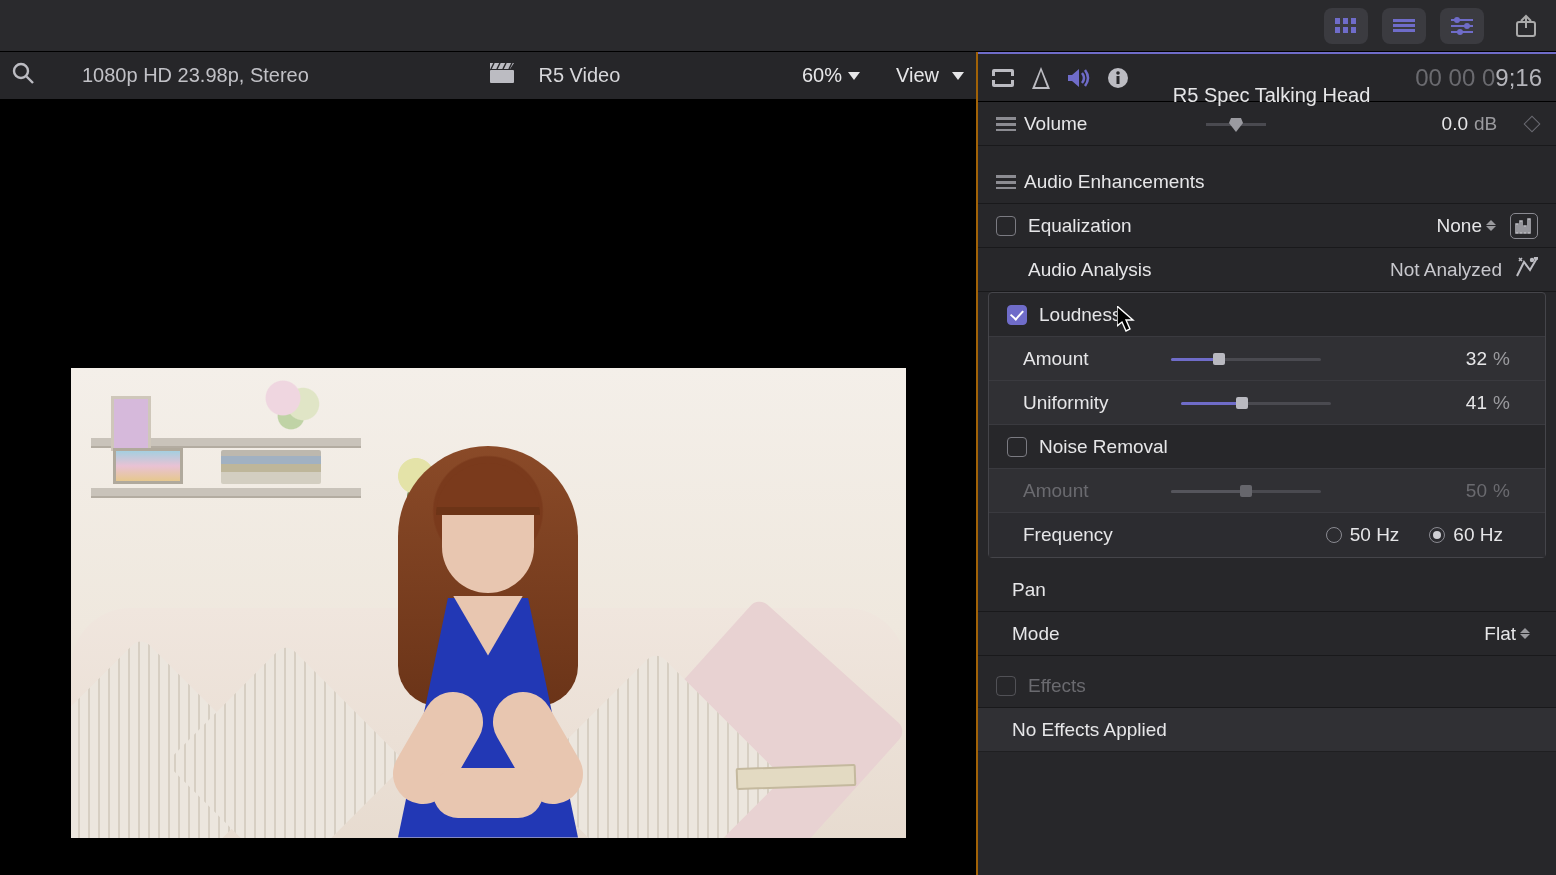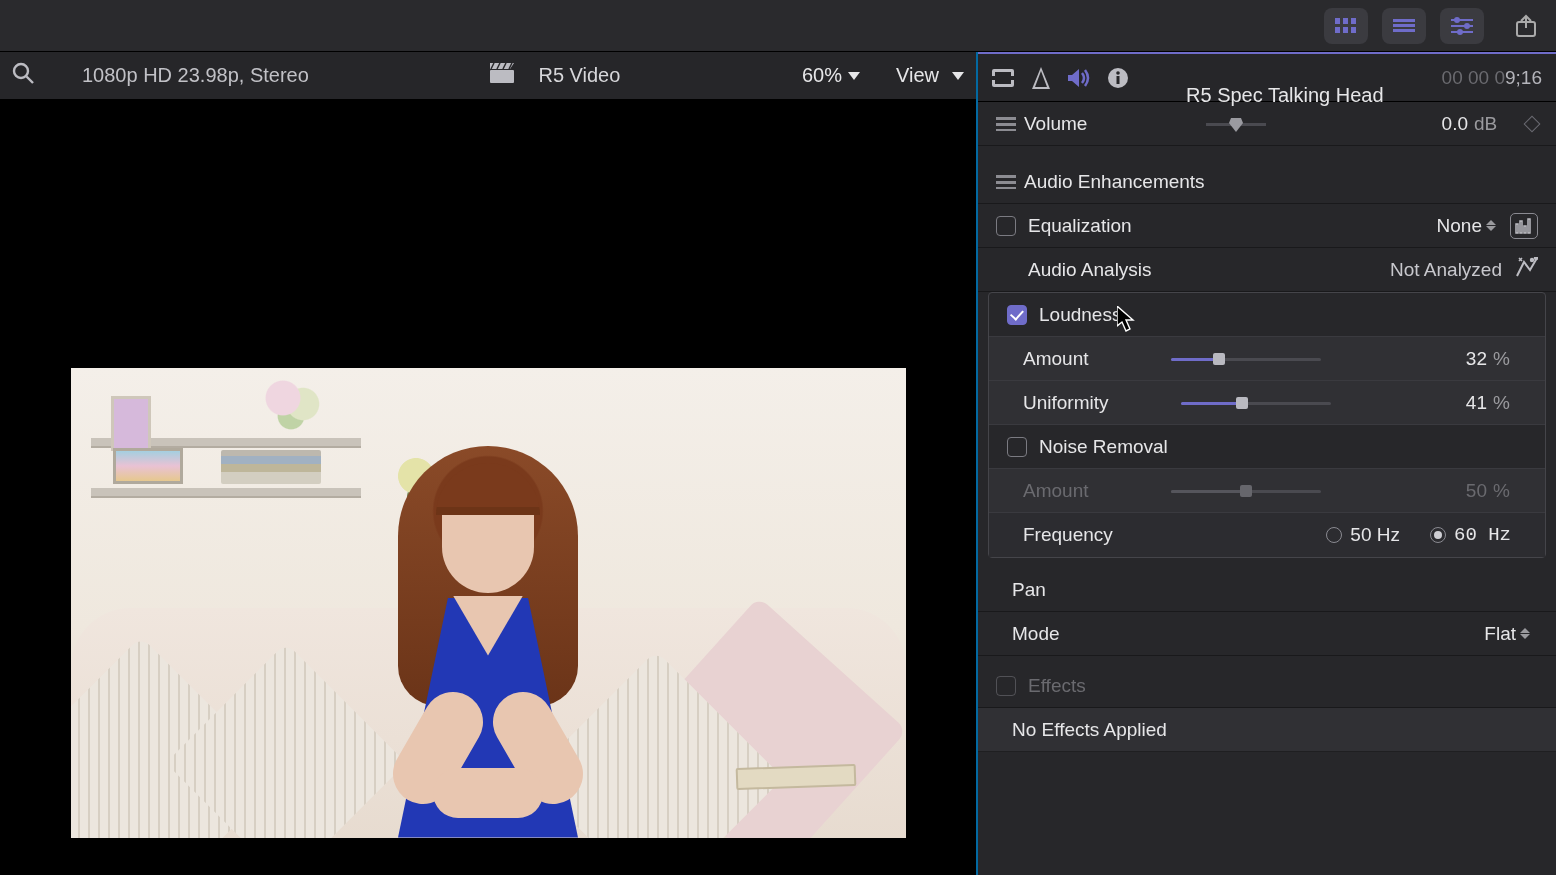--- a/index.html
+++ b/index.html
@@ -18,21 +18,21 @@
   }
   *{box-sizing:border-box;font-family:-apple-system,Helvetica,Arial,sans-serif;}
   body{margin:0;background:var(--bg);color:var(--text);width:1556px;height:875px;overflow:hidden;}
   .app{width:1556px;height:875px;display:flex;flex-direction:column;}
   .titlebar{height:52px;background:#2a2a2d;display:flex;justify-content:flex-end;align-items:center;padding:0 10px;gap:14px;border-bottom:1px solid #000;}
   .tb-btn{width:44px;height:36px;background:#3b3b40;border-radius:8px;display:flex;align-items:center;justify-content:center;cursor:pointer;}
   .tb-btn svg{fill:var(--accent);}
   .tb-share{width:40px;height:36px;display:flex;align-items:center;justify-content:center;margin-left:8px;cursor:pointer;}
   .tb-share svg{stroke:#aaa;fill:none;}
   .content{flex:1;display:flex;min-height:0;}
-  .viewer-side{flex:1;display:flex;flex-direction:column;border-right:2px solid #0369a1;}
+  .viewer-side{flex:1;display:flex;flex-direction:column;border-right:2px solid #a16207;}
   .viewer-toolbar{height:48px;background:#262629;border-bottom:1px solid #000;display:flex;align-items:center;padding:0 12px;gap:18px;font-size:20px;}
   .spacer{flex:1;}
   .vt-zoom{display:flex;align-items:center;gap:6px;cursor:pointer;}
   .vt-view{display:flex;align-items:center;gap:13px;cursor:pointer;}
   .chev-down{width:0;height:0;border-left:6px solid transparent;border-right:6px solid transparent;border-top:8px solid var(--text);}
   .viewer-canvas{flex:1;background:#000;display:flex;align-items:center;justify-content:center;position:relative;padding:0;}
   .frame{width:835px;height:470px;background:linear-gradient(180deg,#f4efe9 0%,#efe8de 55%,#e3d7c9 100%);position:relative;margin-top:230px;overflow:hidden;}
   
   .shelf{position:absolute;left:20px;top:70px;width:270px;height:8px;background:#c9c3ba;box-shadow:0 2px 0 #b3aca1;}
   .shelf2{position:absolute;left:20px;top:120px;width:270px;height:8px;background:#c9c3ba;box-shadow:0 2px 0 #b3aca1;}
@@ -58,21 +58,21 @@
   .arm.left{left:50px;transform:rotate(30deg);}
   .arm.right{right:50px;transform:rotate(-30deg);}
   .hands{position:absolute;left:50%;bottom:20px;transform:translateX(-50%);width:110px;height:50px;background:#e8c6b0;border-radius:30px;}
   .cursor-arrow{position:absolute;left:1117px;top:306px;width:0;height:0;pointer-events:none;z-index:60;}
   .cursor-arrow svg{position:absolute;}
   .insp-side{width:578px;background:var(--bg-panel);display:flex;flex-direction:column;border-top:2px solid var(--accent);}
   .insp-toolbar{height:48px;background:#262629;border-bottom:1px solid #000;display:flex;align-items:center;padding:0 14px;gap:18px;font-size:20px;}
   .insp-icon{display:flex;align-items:center;justify-content:center;cursor:pointer;}
   .insp-icon.active svg{fill:var(--accent);}
   .insp-title{flex:1;text-align:center;font-size:20px;color:var(--text);margin-top:36px;}
-  .insp-tc{font-size:19px;}
+  .insp-tc{font-size:24px;}
   .insp-tc .dim{color:var(--text-xdim);}
   .insp-tc .cur{color:#b5b5bb;}
   .insp-body{flex:1;overflow-y:auto;}
   .row{display:flex;align-items:center;height:44px;padding:0 18px 0 18px;font-size:19px;border-bottom:1px solid rgba(0,0,0,.35);position:relative;}
   .row.header{font-weight:500;}
   .row.sub{padding-left:34px;background:#303034;}
   .row.sub2{padding-left:34px;background:#2c2c30;}
   .row .label{flex:0 0 auto;}
   .row .mid{flex:1;display:flex;align-items:center;justify-content:center;}
   .row .val{width:90px;text-align:right;padding-right:6px;}
@@ -356,21 +356,21 @@
             </div>
             <span class="val">50</span>
             <span class="unit">%</span>
           </div>
           <div class="row sub2">
             <span class="label">Frequency</span>
             <div class="spacer"></div>
             <span class="radio"></span>
             <span style="margin-right:30px;">50 Hz</span>
             <span class="radio sel"></span>
-            <span style="margin-right:16px;font-family:Liberation Mono, monospace;">60 Hz</span>
+            <span style="margin-right:24px;">60 Hz</span>
           </div>
         </div>
 
         <div style="height:10px;"></div>
 
         <div class="row header" style="padding-left:34px;">
           <span class="label">Pan</span>
           <div class="spacer"></div>
         </div>
         <div class="row" style="padding-left:34px;">

